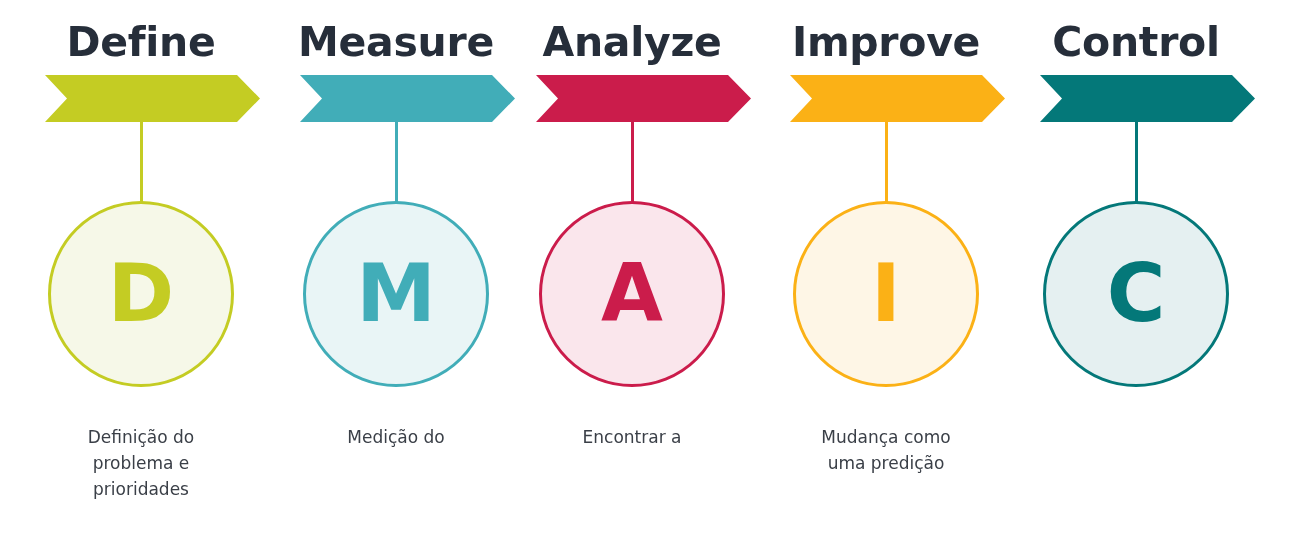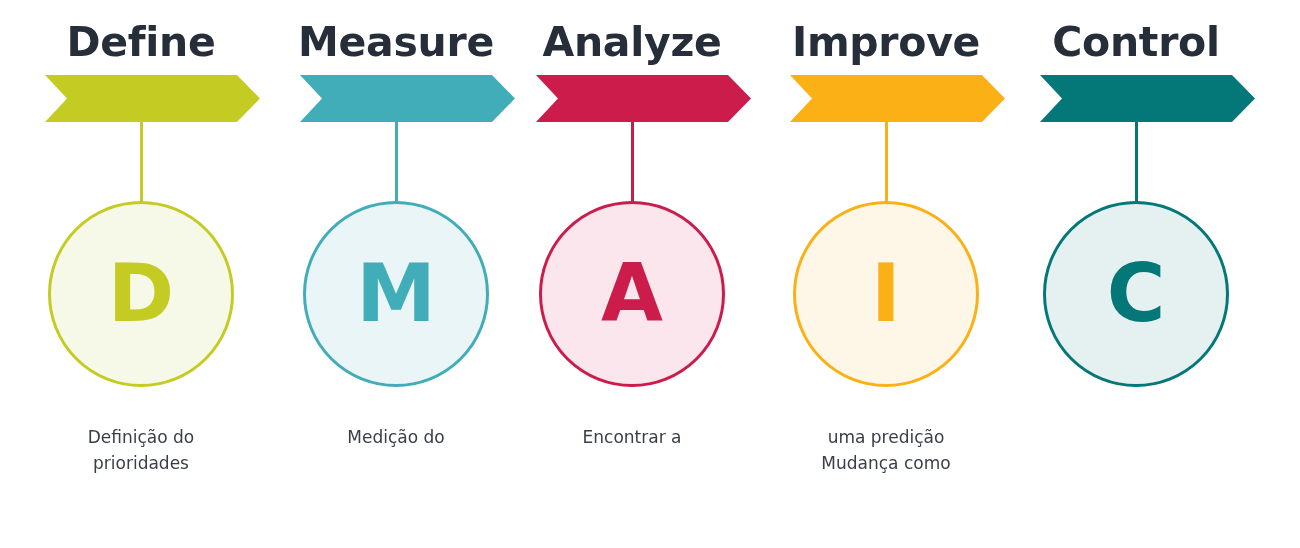--- a/index.html
+++ b/index.html
@@ -31,20 +31,21 @@
         <svg width="215" height="47" viewBox="0 0 215 47">
           <polygon points="0,0 192,0 215,23.5 192,47 0,47 22,23.5" fill="#c4cc23"></polygon>
         </svg>
       </div>
       <div class="connector" style="left: 128.5px; background: rgb(196, 204, 35);"></div>
       <div class="circle" style="left: 37px; border-color: rgb(196, 204, 35); background: rgb(246, 248, 232);">
         <span class="letter" style="color: rgb(196, 204, 35);">D</span>
       </div>
       <div class="desc" style="left: 20px;">
         <span>Definição do</span>
+        <span>problema e</span>
         <span>prioridades</span>
       </div>
     </div>
     <div class="stage" style="left: 266px; width: 260px;">
       <div class="title">Measure</div>
       <div class="arrow" style="left: 34px;">
         <svg width="215" height="47" viewBox="0 0 215 47">
           <polygon points="0,0 192,0 215,23.5 192,47 0,47 22,23.5" fill="#41adb8"></polygon>
         </svg>
       </div>
@@ -76,22 +77,22 @@
       <div class="arrow" style="left: 34px;">
         <svg width="215" height="47" viewBox="0 0 215 47">
           <polygon points="0,0 192,0 215,23.5 192,47 0,47 22,23.5" fill="#fbb116"></polygon>
         </svg>
       </div>
       <div class="connector" style="left: 128.5px; background: rgb(251, 177, 22);"></div>
       <div class="circle" style="left: 37px; border-color: rgb(251, 177, 22); background: rgb(254, 246, 230);">
         <span class="letter" style="color: rgb(251, 177, 22);">I</span>
       </div>
       <div class="desc" style="left: 20px;">
+        <span>Mudança como</span>
         <span>uma predição</span>
-        <span>Mudança como</span>
       </div>
     </div>
     <div class="stage" style="left: 1006px; width: 260px;">
       <div class="title">Control</div>
       <div class="arrow" style="left: 34px;">
         <svg width="215" height="47" viewBox="0 0 215 47">
           <polygon points="0,0 192,0 215,23.5 192,47 0,47 22,23.5" fill="#047879"></polygon>
         </svg>
       </div>
       <div class="connector" style="left: 128.5px; background: rgb(4, 120, 121);"></div>

